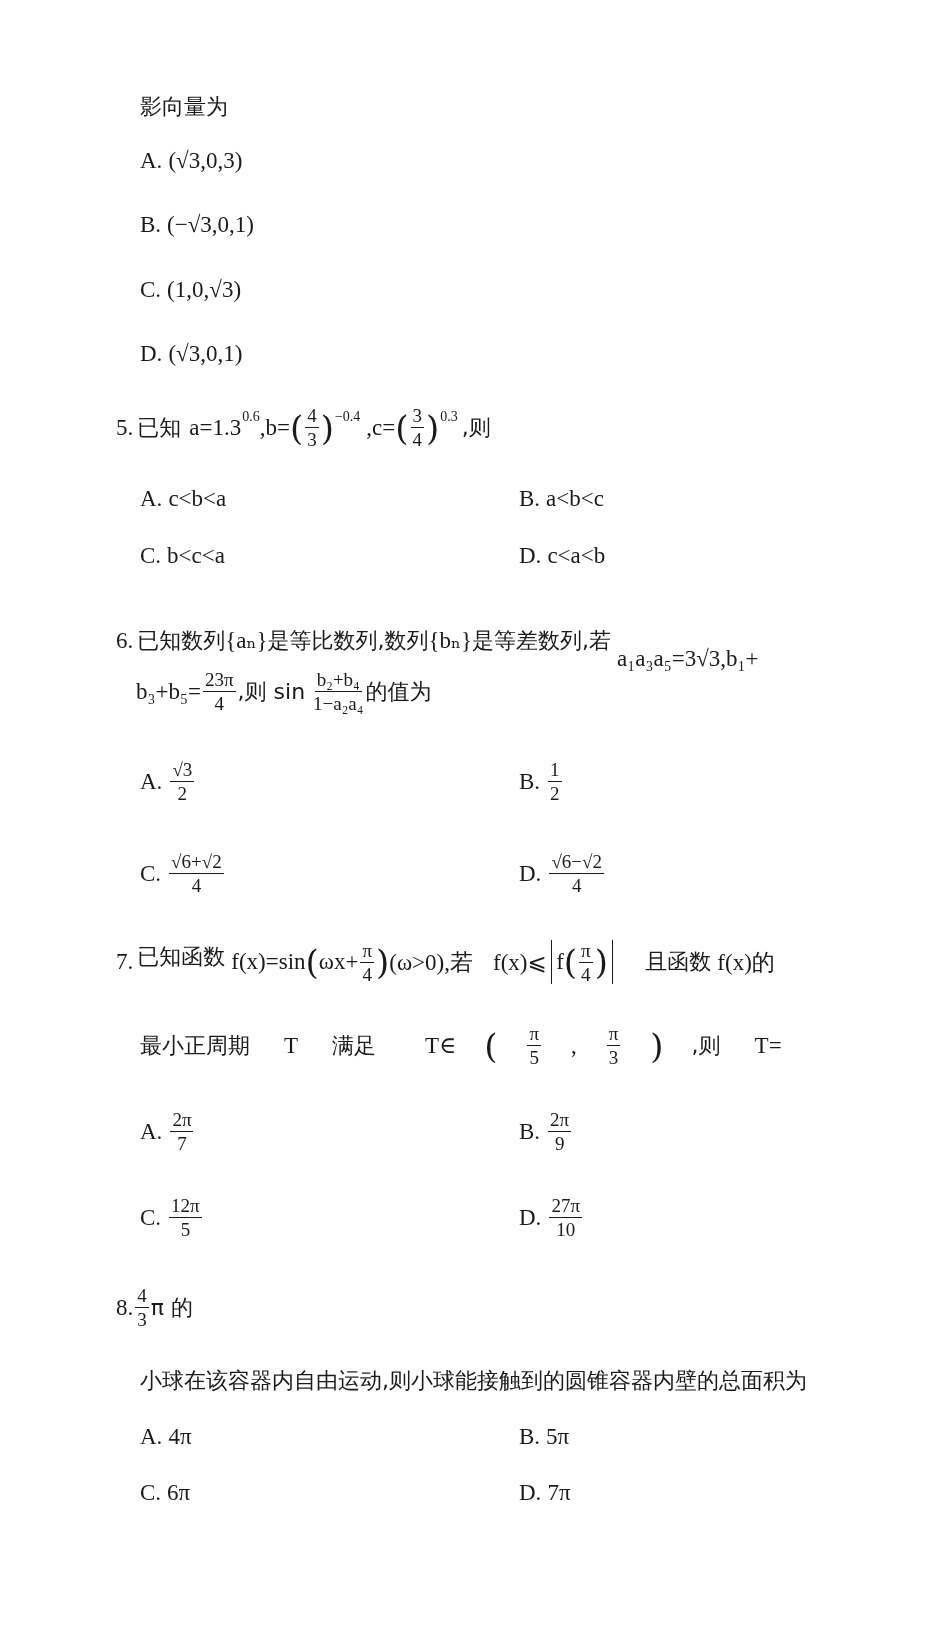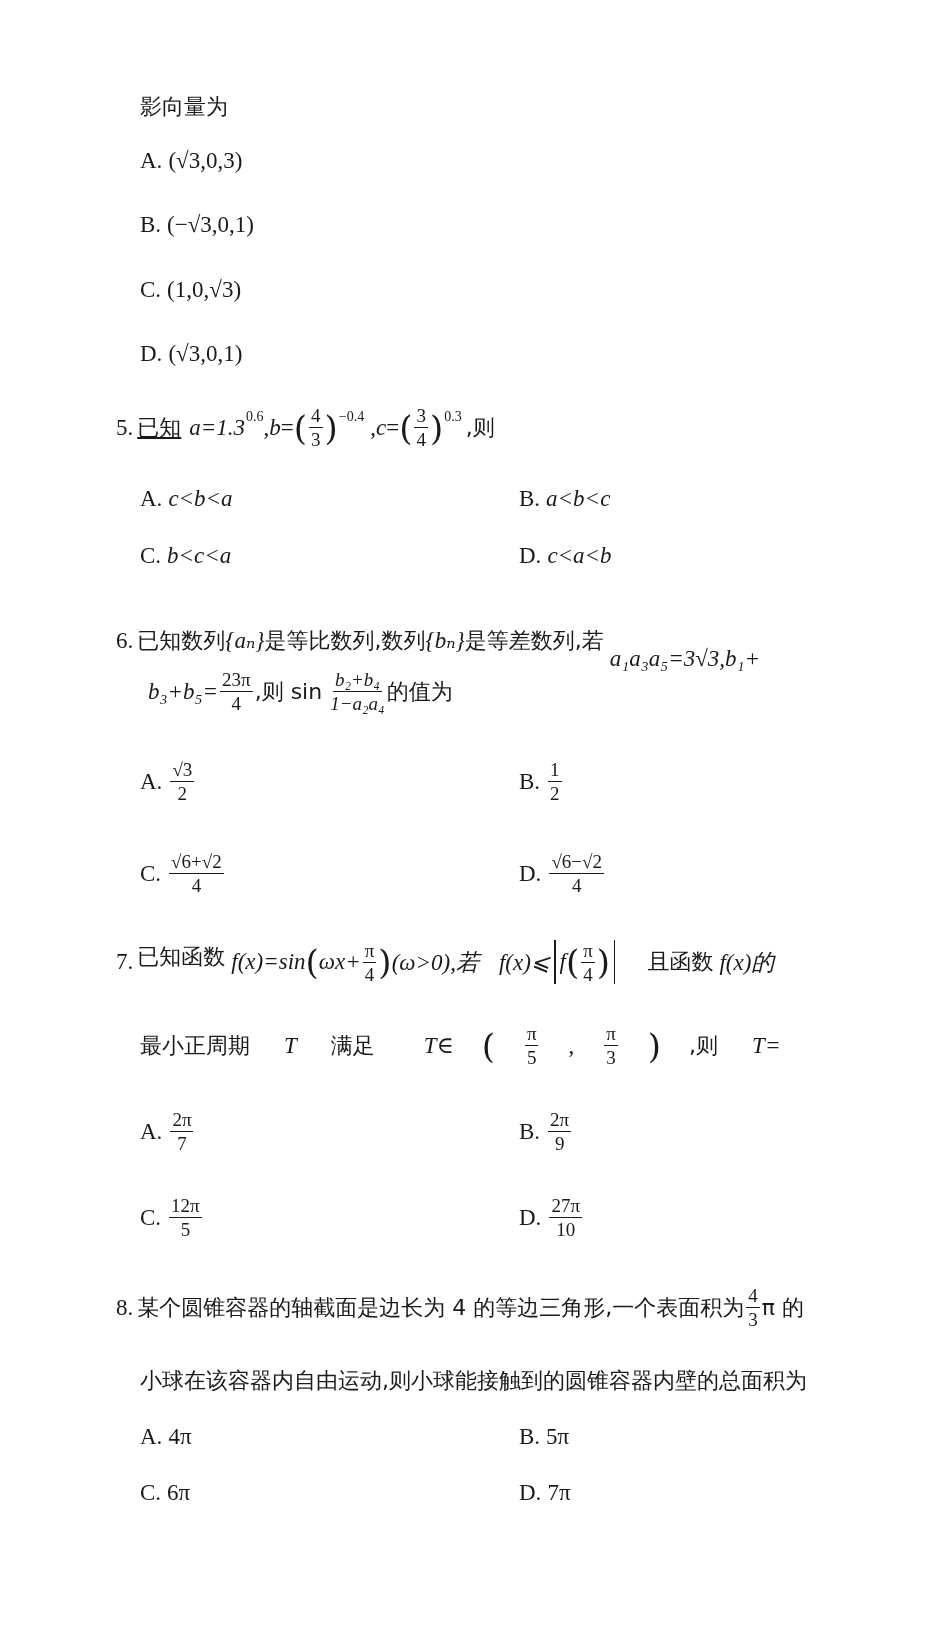--- a/index.html
+++ b/index.html
@@ -5,21 +5,21 @@
   html, body { margin: 0; padding: 0; background: #ffffff; }
   body {
     width: 950px; height: 1638px; position: relative; overflow: hidden;
     color: #1a1a1a;
     font-family: "DejaVu Serif", "Liberation Serif", serif;
     font-size: 22px;
   }
   .line { position: absolute; left: 0; white-space: nowrap; display: flex; align-items: center; }
   .cn { font-family: "DejaVu Sans", "Liberation Sans", sans-serif; font-size: 22px; }
   .m { font-family: "Liberation Serif", "DejaVu Serif", serif; font-size: 23px; }
-  .i { font-style: italic; }
+  .i { }
   .frac { display: inline-flex; flex-direction: column; align-items: center; vertical-align: middle; margin: 0 2px; line-height: 1; }
   .frac .num { border-bottom: 1.4px solid #1a1a1a; padding: 0 2px 2px 2px; font-size: 19px; }
   .frac .den { padding-top: 2px; font-size: 19px; }
   .sup { font-size: 14px; position: relative; top: -11px; margin-left: 1px; }
   .paren { font-size: 34px; line-height: 1; font-weight: 200; }
   .bar { display: inline-block; width: 1.4px; height: 44px; background: #1a1a1a; margin: 0 4px; }
   .opt { position: absolute; white-space: nowrap; display: flex; align-items: center; }
   .lbl { margin-right: 6px; font-family: "Liberation Serif", serif; font-size: 23px; }
 </style>
 </head>
@@ -39,21 +39,21 @@
   <span class="lbl">C.</span>
   <span class="m">(1,0,√3)</span>
 </div>
 <div class="opt" style="left:140px; top:341px;">
   <span class="lbl">D.</span>
   <span class="m">(√3,0,1)</span>
 </div>
 
 <div class="line" style="left:116px; top:406px;">
   <span class="m">5.</span>
-  <span class="cn" style="margin:0 8px 0 4px;text-decoration:underline;">已知</span>
+  <span class="cn" style="margin:0 8px 0 4px;">已知</span>
   <span class="m i">a=1.3</span>
   <span class="m sup">0.6</span>
   <span class="m">,</span>
     <span class="m i">b</span>
     <span class="m">=</span>
   <span class="paren">(</span>
   <span class="frac m">
       <span class="num">4</span>
       <span class="den">3</span>
     </span>
@@ -91,21 +91,21 @@
 
 <div class="line" style="left:116px; top:609px;">
   <span class="m">6.</span>
   <span class="cn" style="margin-left:4px;">已知数列</span>
   <span class="m i">{aₙ}</span>
   <span class="cn">是等比数列,数列</span>
   <span class="m i">{bₙ}</span>
   <span class="cn">是等差数列,若</span>
   <span class="m i" style="margin-left:6px;margin-top:37px;">a₁a₃a₅=3√3,b₁+</span>
 </div>
-<div class="line" style="left:148px; top:670px;text-align:center;">
+<div class="line" style="left:136px; top:670px;text-align:center;">
   <span class="m i">b₃+b₅=</span>
   <span class="frac m">
       <span class="num">23π</span>
       <span class="den">4</span>
     </span>
   <span class="cn">,则 sin</span>
   <span class="frac m i" style="margin-left:8px;">
       <span class="num">b₂+b₄</span>
       <span class="den">1−a₂a₄</span>
     </span>
@@ -210,21 +210,20 @@
 <div class="opt" style="left:519px; top:1196px;">
   <span class="lbl">D.</span>
   <span class="frac m">
       <span class="num">27π</span>
       <span class="den">10</span>
     </span>
 </div>
 
 <div class="line" style="left:116px; top:1286px;">
   <span class="m">8.</span>
-  <span class="cn" style="margin-left:4px;">某个圆锥容器的轴截面是边长为 4 的等边三角形,一个表面积为</span>
   <span class="frac m">
       <span class="num">4</span>
       <span class="den">3</span>
     </span>
   <span class="cn">π 的</span>
 </div>
 <div class="line cn" style="left:140px; top:1366px;">小球在该容器内自由运动,则小球能接触到的圆锥容器内壁的总面积为</div>
 
 <div class="opt" style="left:140px; top:1424px;">
   <span class="lbl">A.</span>

